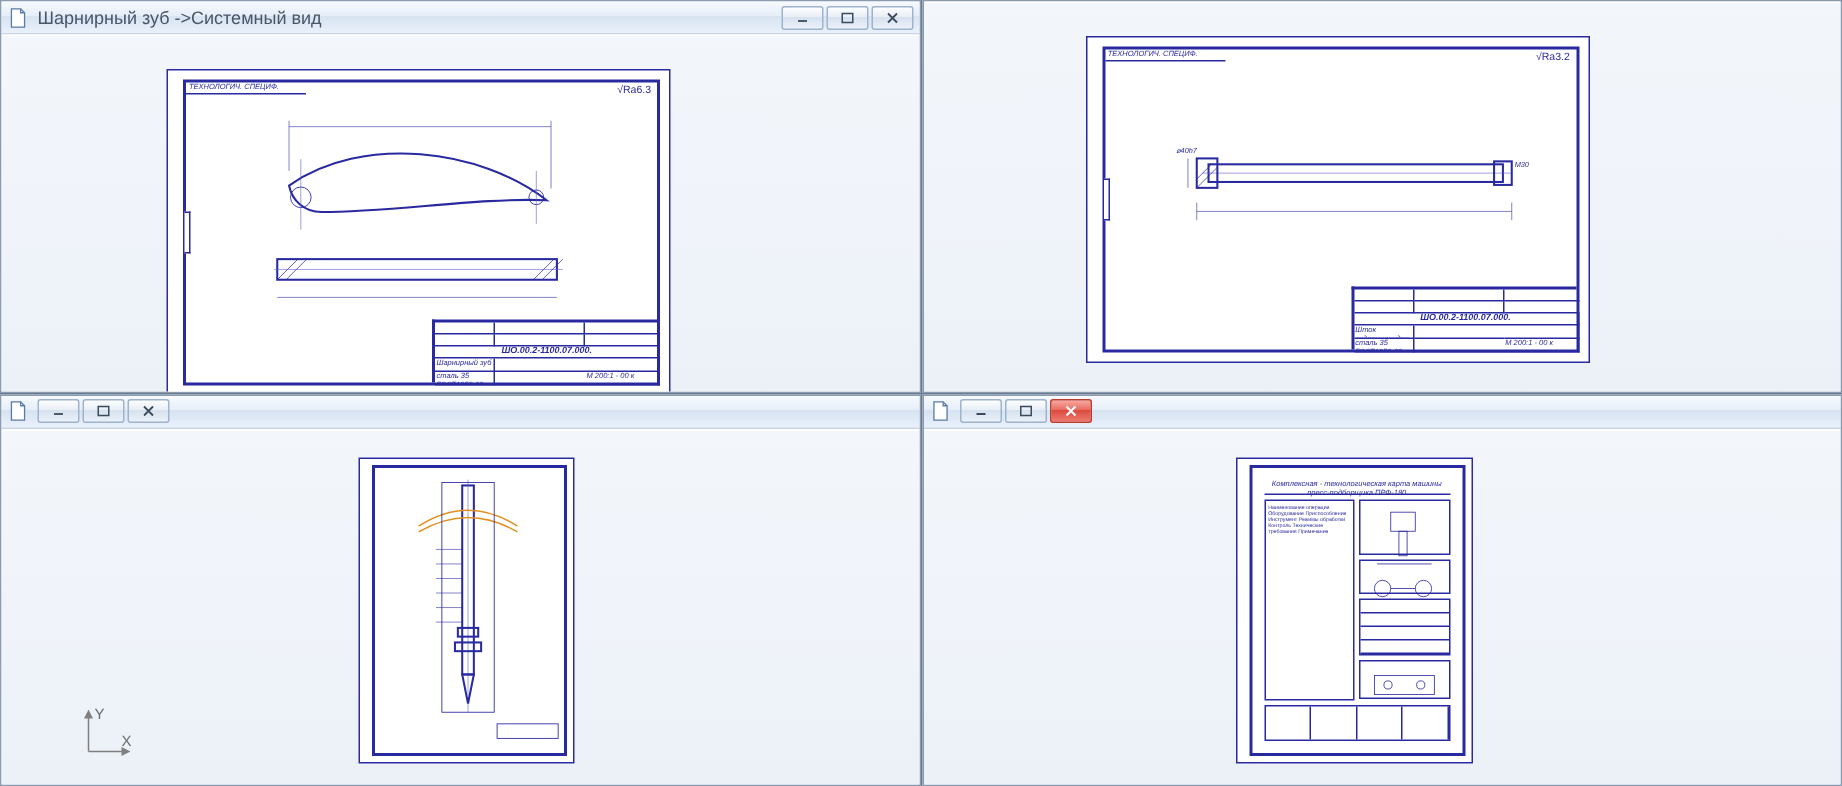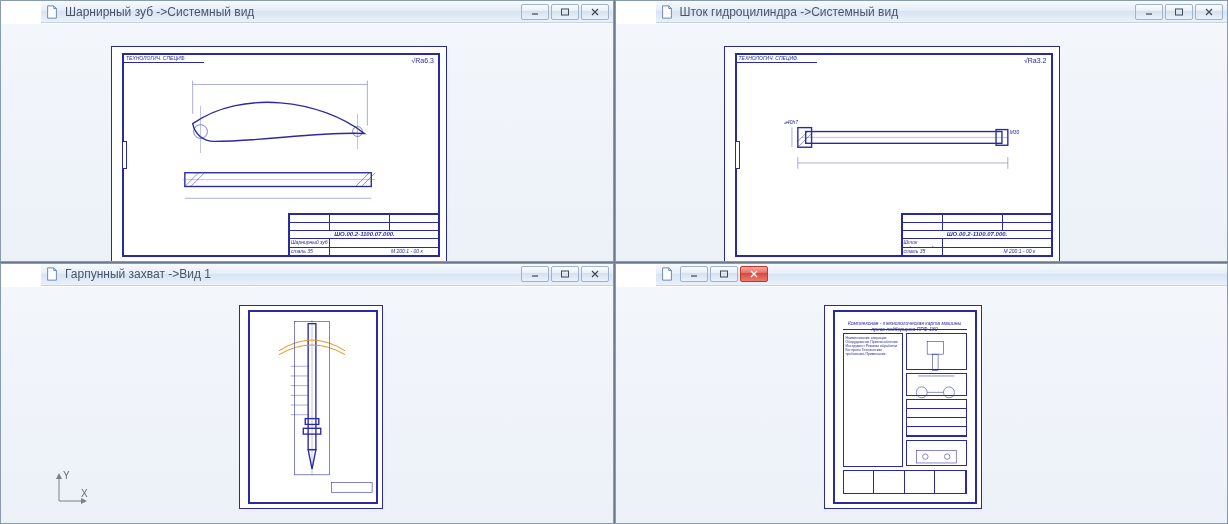--- a/index.html
+++ b/index.html
@@ -32,21 +32,20 @@
   .titlebar {
     height: 22px;
     background: linear-gradient(#f7fafe, #e6eef8 45%, #d7e3f1 46%, #e9f1fb);
     border-bottom: 1px solid #c7d3e2;
     display: flex;
     align-items: center;
     padding: 0 4px;
     gap: 6px;
     font-size: 12px;
     color: #4a5568;
-    margin-left: 40px;
   }
   .titlebar .doc-icon {
     width: 14px; height: 14px;
     flex: 0 0 auto;
   }
   .titlebar .title-text {
     flex: 1 1 auto;
     white-space: nowrap;
     overflow: hidden;
     text-overflow: ellipsis;
@@ -260,46 +259,20 @@
             <div>сталь 35 ГОСТ1050-80</div>
               <div></div>
               <div>М 200:1 - 00 к</div>
           </div>
         </div>
       </div>
     </div>
   </div>
 
   <div class="mdi-window w2">
-    <div class="titlebar">
-      <span class="doc-icon">
-        <svg viewBox="0 0 16 16">
-            <path d="M3 1h7l3 3v11H3z" fill="#fff" stroke="#5a7aa8"></path>
-            <path d="M10 1v3h3" fill="none" stroke="#5a7aa8"></path>
-          </svg>
-      </span>
-      <span class="title-text">Шток гидроцилиндра -&gt;Системный вид</span>
-      <div class="win-controls">
-        <div class="win-btn">
-            <svg width="10" height="8">
-              <line x1="2" y1="6" x2="8" y2="6" stroke="currentColor" stroke-width="1.2"></line>
-            </svg>
-          </div>
-        <div class="win-btn">
-            <svg width="10" height="8">
-              <rect x="1.5" y="1" width="7" height="6" fill="none" stroke="currentColor"></rect>
-            </svg>
-          </div>
-        <div class="win-btn">
-            <svg width="10" height="8">
-              <path d="M2 1l6 6M8 1l-6 6" stroke="currentColor" stroke-width="1.2"></path>
-            </svg>
-          </div>
-      </div>
-    </div>
     <div class="client">
       <div class="sheet">
         <div class="frame">
           <div class="header-strip">ТЕХНОЛОГИЧ. СПЕЦИФ.</div>
           <div class="corner-mark">√Ra3.2</div>
           <div class="bindmark"></div>
 
           <svg class="svglayer" viewBox="0 0 320 200">
 
             <rect class="med" x="70" y="78" width="200" height="12"></rect>
@@ -343,21 +316,20 @@
   </div>
 
   <div class="mdi-window w3">
     <div class="titlebar">
       <span class="doc-icon">
         <svg viewBox="0 0 16 16">
             <path d="M3 1h7l3 3v11H3z" fill="#fff" stroke="#5a7aa8"></path>
             <path d="M10 1v3h3" fill="none" stroke="#5a7aa8"></path>
           </svg>
       </span>
-      <span class="title-text">Гарпунный захват -&gt;Вид 1</span>
       <div class="win-controls">
         <div class="win-btn">
             <svg width="10" height="8">
               <line x1="2" y1="6" x2="8" y2="6" stroke="currentColor" stroke-width="1.2"></line>
             </svg>
           </div>
         <div class="win-btn">
             <svg width="10" height="8">
               <rect x="1.5" y="1" width="7" height="6" fill="none" stroke="currentColor"></rect>
             </svg>

